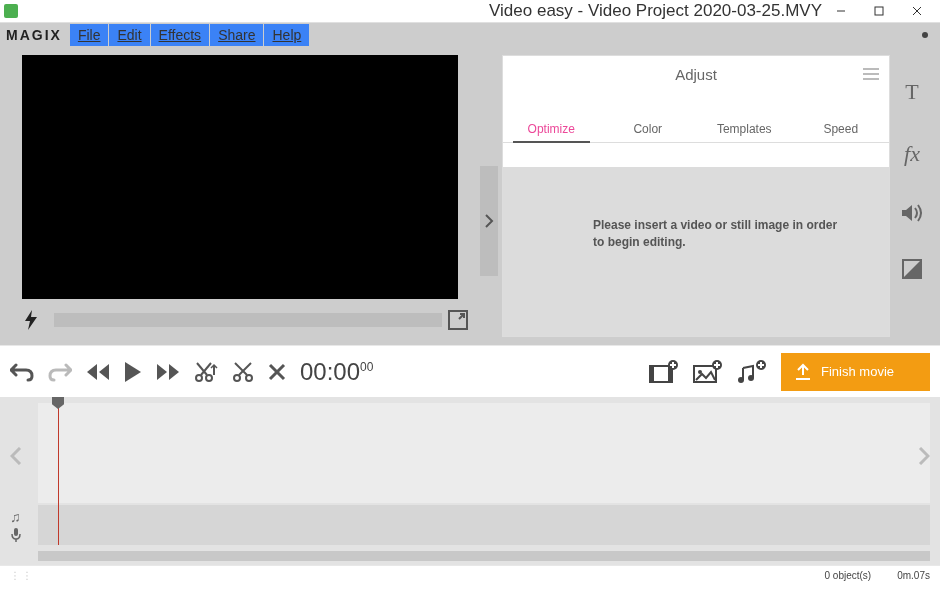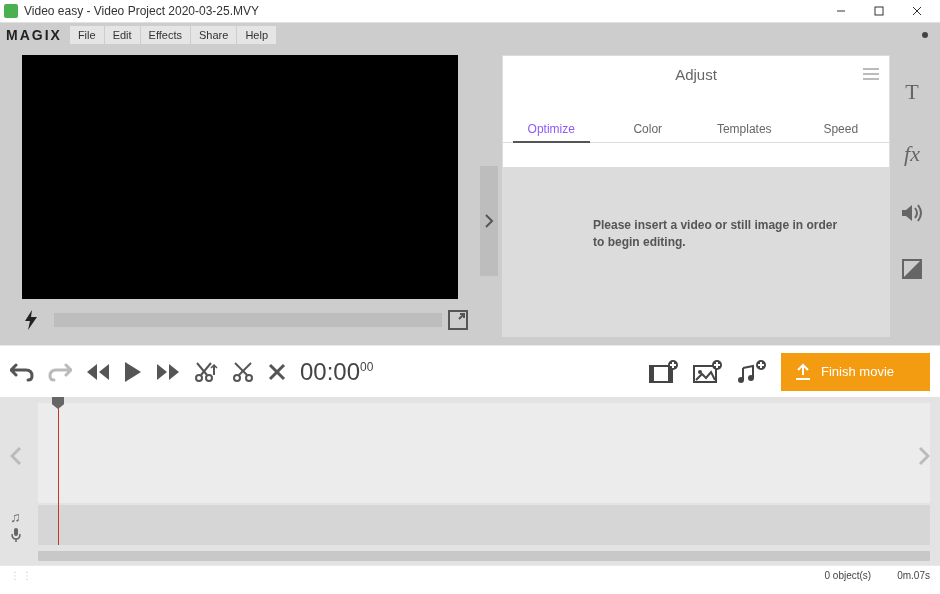--- a/index.html
+++ b/index.html
@@ -1,48 +1,48 @@
 <!DOCTYPE html>
 <html><head>
 <meta charset="utf-8">
 <style>
 * { margin: 0; padding: 0; box-sizing: border-box; font-family: "Segoe UI", Arial, sans-serif; }
 body { width: 940px; height: 594px; background: #fff; overflow: hidden; }
 
 
 .titlebar { height: 23px; background: #fff; display: flex; align-items: center; padding: 0 4px; border-bottom: 1px solid #e0e0e0; }
 .titlebar .appicon { width: 14px; height: 14px; background: #4caf50; border-radius: 2px; margin-right: 6px; }
-.titlebar .title { font-size: 12px; color: #333; flex: 1; }
+.titlebar .title { font-size: 17px; color: #333; flex: 1; text-align: right; }
 .titlebar .winbtns { display: flex; gap: 0; }
 .titlebar .winbtn { width: 38px; height: 22px; display: flex; align-items: center; justify-content: center; font-size: 12px; color: #333; cursor: pointer; }
 
 
 .menubar { height: 24px; background: #cdcdcd; display: flex; align-items: center; padding: 0 6px; }
 .menubar .brand { font-weight: bold; font-size: 14px; letter-spacing: 2px; color: #222; margin-right: 8px;}
-.menubar .menuitem { padding: 3px 8px; font-size: 11px; color: #333; background: #e5e5e5; margin-right: 1px; cursor: pointer; }
+.menubar .menuitem { padding: 3px 8px; font-size: 14px; color: #333; background: #3b82f6; margin-right: 1px; cursor: pointer; text-decoration: underline; }
 .menubar .dot { margin-left: auto; width: 6px; height: 6px; border-radius: 50%; background: #444; margin-right: 6px; }
 
 
 .upper { height: 298px; background: #cdcdcd; display: flex; position: relative; }
 .preview-col { width: 480px; padding: 8px 0 0 22px; }
 .preview { width: 436px; height: 244px; background: #000; }
 .preview-bottom { display: flex; align-items: center; margin-top: 10px; }
 .flash-icon { width: 26px; color: #222; font-size: 20px; }
 .preview-scroll { flex: 1; height: 14px; background: #bdbdbd; margin: 0 6px; }
 .fullscreen-icon { width: 26px; color: #555; margin-right: 6px; }
 
 .chev-right { width: 18px; height: 110px; background: #bdbdbd; display: flex; align-items: center; justify-content: center; color: #555; font-size: 16px; align-self: center; cursor: pointer; margin-top: 50px; }
 
 
 .adjust-panel { flex: 1; background: #fff; margin: 8px 0 8px 4px; display: flex; flex-direction: column; border: 1px solid #ddd; gap: 24px; }
 .adjust-header { height: 36px; display: flex; align-items: center; justify-content: center; position: relative; color: #666; font-size: 15px; }
 .adjust-header .hamburger { position: absolute; right: 10px; color: #bbb; font-size: 16px; cursor: pointer; }
 .adjust-tabs { display: flex; border-bottom: 1px solid #ddd; }
 .adjust-tab { flex: 1; text-align: center; padding: 6px 0; font-size: 12px; color: #666; cursor: pointer; position: relative;}
-.adjust-tab.active { color: #8b5cf6; }
+.adjust-tab.active { color: #ec4899; }
 .adjust-tab.active::after { content: ""; position: absolute; left: 10px; right: 10px; bottom: -1px; height: 2px; background: #555; }
 .adjust-body { flex: 1; background: #dcdcdc; padding: 50px 40px 0 90px; font-size: 12px; color: #555; font-weight: bold; line-height: 1.4; }
 
 
 .right-toolbar { width: 44px; background: #cdcdcd; margin: 8px 6px 8px 0; display: flex; flex-direction: column; align-items: center; padding-top: 24px; gap: 36px; }
 .right-toolbar .ico { color: #666; font-size: 22px; cursor: pointer; font-family: Georgia, serif; }
 .right-toolbar .ico.fx { font-style: italic; }
 
 
 .toolbar { height: 52px; background: #fff; display: flex; align-items: center; padding: 0 10px; border-top: 1px solid #e8e8e8; }

